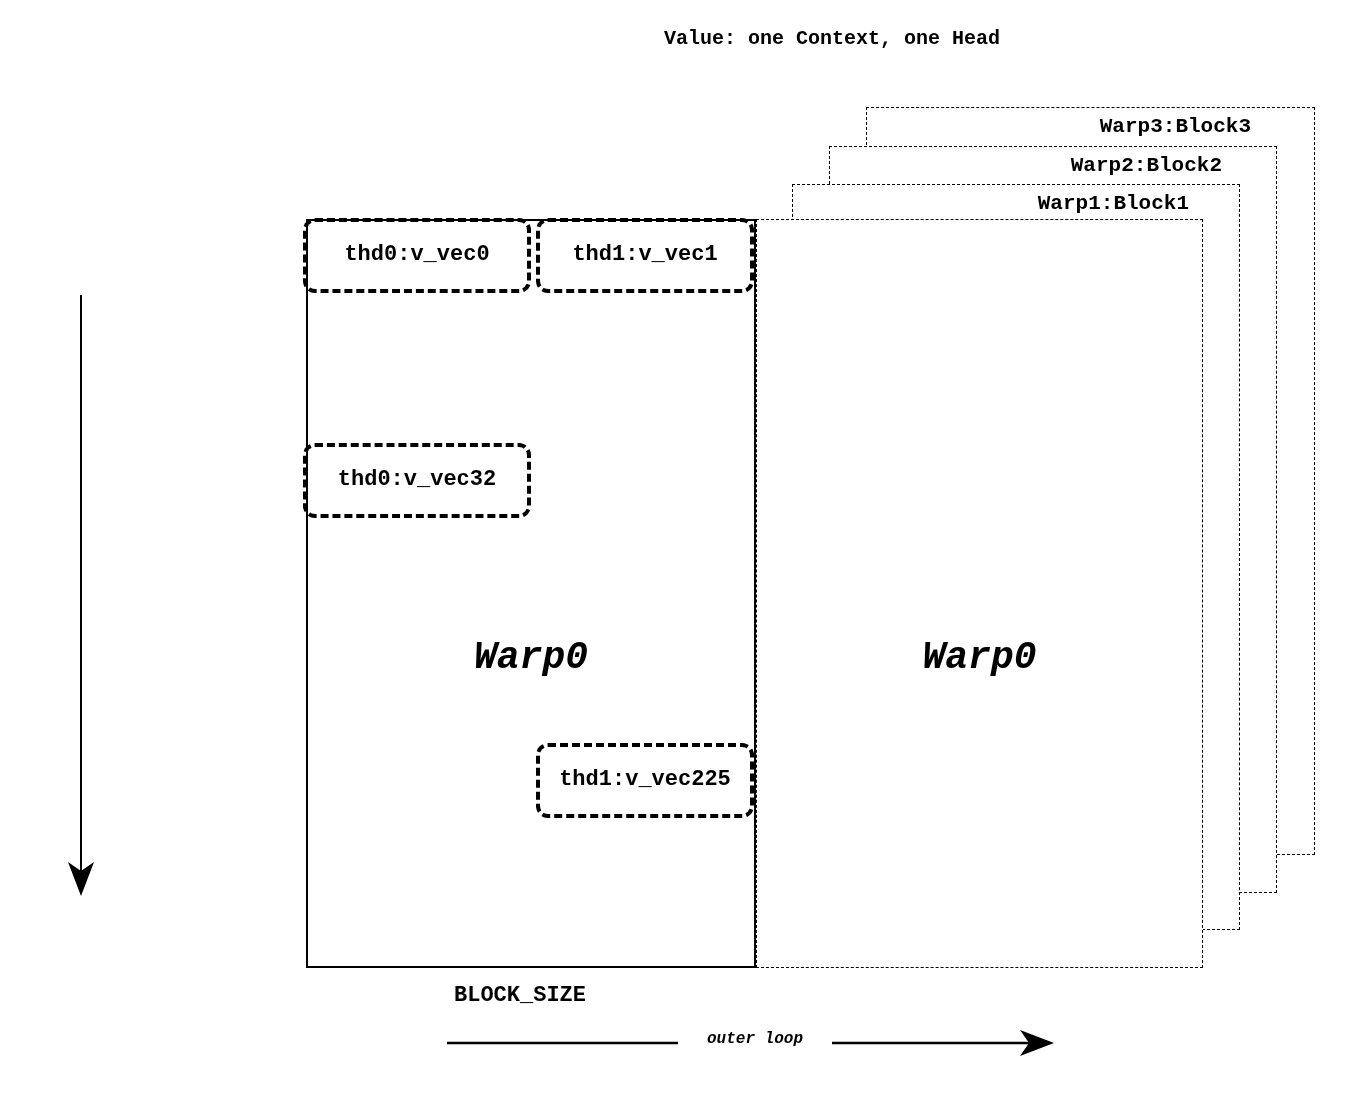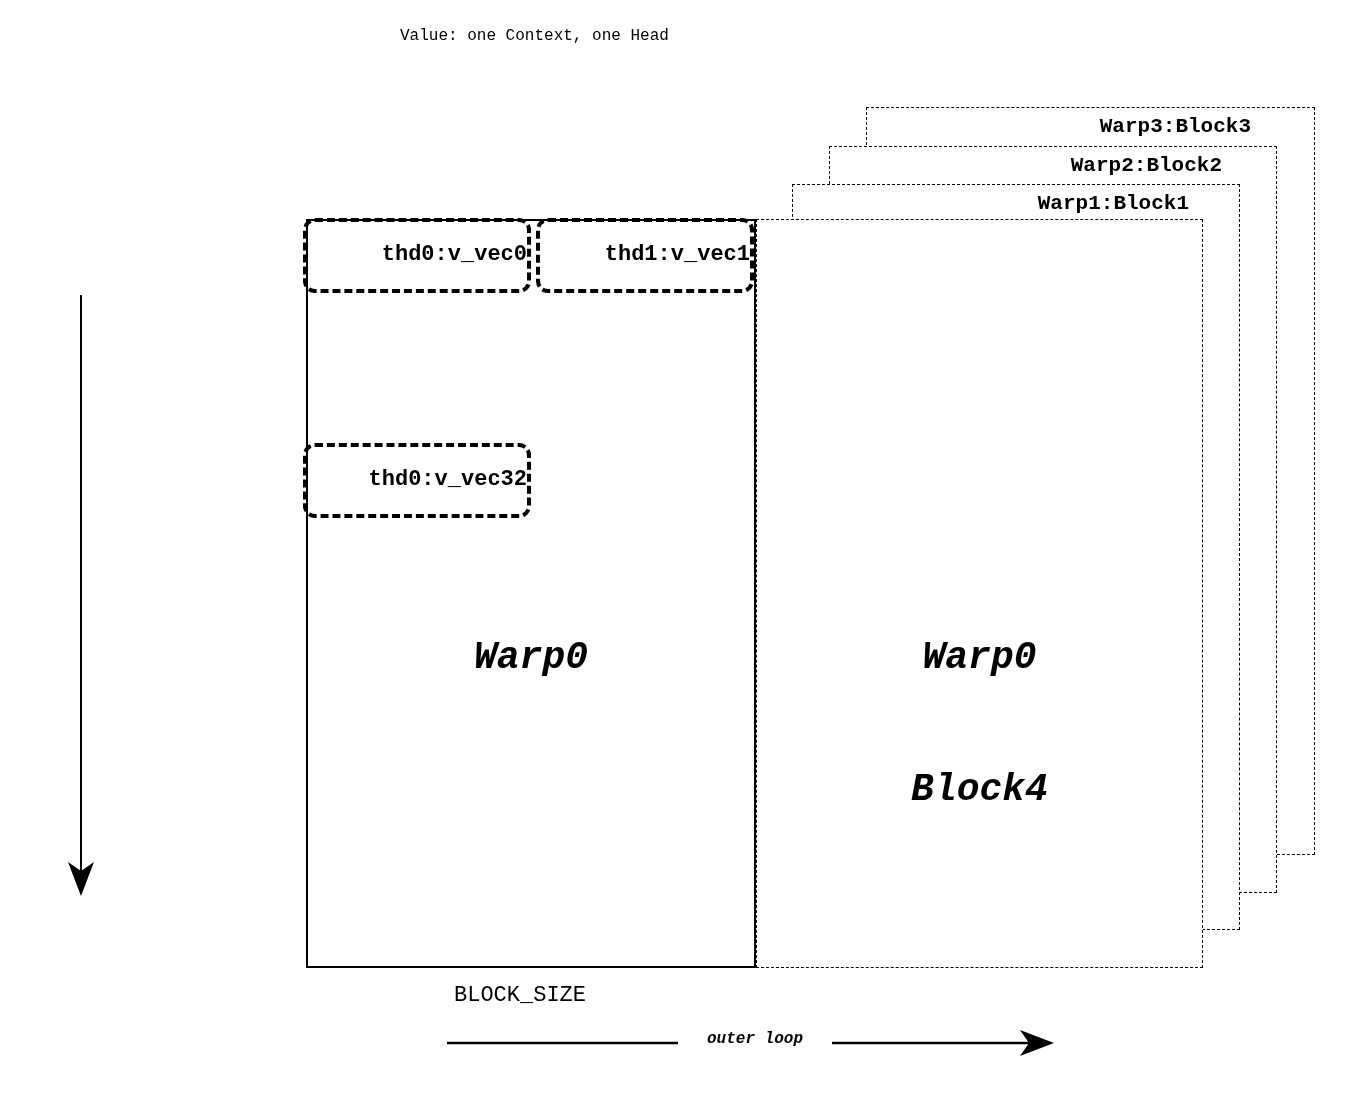--- a/index.html
+++ b/index.html
@@ -4,22 +4,22 @@
 <style>
   html,body { margin:0; padding:0; background:#ffffff; }
   .canvas {
     position:relative; width:1364px; height:1098px; background:#ffffff;
     font-family:"Liberation Mono","DejaVu Sans Mono",monospace; color:#000000;
     overflow:hidden;
   }
   .abs { position:absolute; }
 
   .title {
-    left:400px; top:27px; width:600px; text-align:left;
-    font-size:16px; font-weight:normal; white-space:pre;
+    left:400px; top:27px; width:600px; text-align:right;
+    font-size:20px; font-weight:bold; white-space:pre;
   }
 
   
   .thinblock {
     border:1.5px dashed #000000; background:#ffffff; box-sizing:border-box;
   }
   .block3 { left:866px; top:107px; width:449px; height:748px; }
   .block2 { left:829px; top:146px; width:448px; height:747px; }
   .block1 { left:792px; top:184px; width:448px; height:746px; }
   .block4 { left:756px; top:219px; width:447px; height:749px; }
@@ -40,37 +40,37 @@
   .warp-caption {
     text-align:center; font-size:38px; font-weight:bold; font-style:italic;
     line-height:44px; white-space:pre;
   }
   .caption0 { left:306px; top:548px; width:450px; }
   .caption4 { left:756px; top:548px; width:447px; }
 
   
   .thdbox {
     border:4px dashed #000000; border-radius:12px; box-sizing:border-box;
-    height:75px; text-align:right; line-height:66px;
+    height:75px; text-align:center; line-height:66px;
     font-size:22px; font-weight:bold; white-space:pre; background:transparent;
   }
   .col-left  { left:303px; width:228px; }
   .col-right { left:536px; width:218px; }
   .row-a { top:218px; }
   .row-b { top:443px; }
   .row-c { top:743px; }
 
   
   .inner-label {
     left:20px; top:582px; font-size:22px; font-weight:bold; white-space:pre;
   }
   .inner-label .it { font-style:italic; }
   .blocksize-label {
     left:420px; top:983px; width:200px; text-align:center;
-    font-size:22px; font-weight:normal; white-space:pre;
+    font-size:22px; font-weight:bold; white-space:pre;
   }
   .outer-label {
     left:678px; top:1030px; width:154px; text-align:center;
     font-size:16px; font-weight:bold; font-style:italic; white-space:pre;
     background:#ffffff;
   }
   svg { display:block; }
 </style>
 </head>
 <body>
@@ -96,32 +96,32 @@
   <div class="abs thinblock block2">
     <div class="thinblock-label">Warp2:Block2</div>
   </div>
   <div class="abs thinblock block1">
     <div class="thinblock-label">Warp1:Block1</div>
   </div>
   <div class="abs thinblock block4"></div>
 
   <div class="abs warp-caption caption4">
     <div>Warp0</div>
-    <div>Block4</div>
   </div>
 
   <div class="abs block0"></div>
   <div class="abs warp-caption caption0">
     <div>Warp0</div>
   </div>
 
   <div class="abs thdbox col-left row-a">thd0:v_vec0</div>
   <div class="abs thdbox col-right row-a">thd1:v_vec1</div>
 
   <div class="abs thdbox col-left row-b">thd0:v_vec32</div>
 
+  <div class="abs thdbox col-right row-c">thd1:v_vec225</div>
 
 
   <div class="abs blocksize-label">BLOCK_SIZE</div>
 
   <div class="abs outer-label">outer loop</div>
 
 </div>
 
 </body></html>

